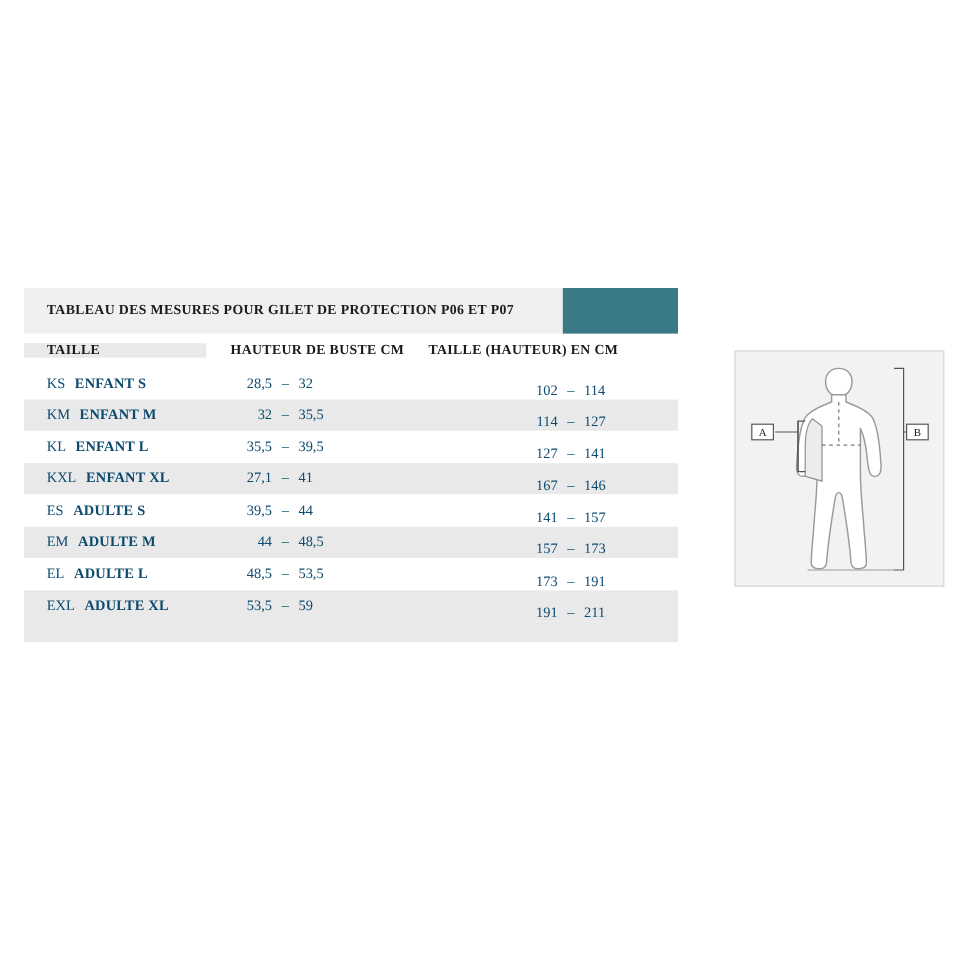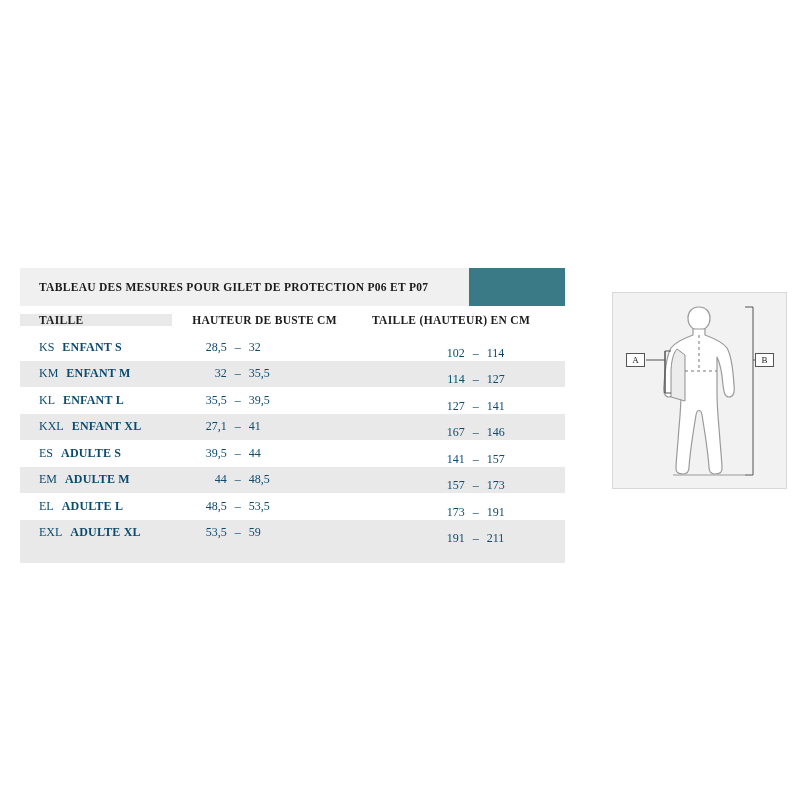--- a/index.html
+++ b/index.html
@@ -12,21 +12,21 @@
     background: #ffffff;
     font-family: "Liberation Serif", serif;
     position: relative;
     overflow: hidden;
   }
 
   
   #size-table-block {
     position: absolute;
     left: 20px;
-    top: 268px;
+    top: 240px;
     width: 545px;
   }
 
   .table-header-bar {
     position: relative;
     height: 38px;
     background: #f0f0f0;
     display: flex;
     align-items: center;
   }
@@ -72,21 +72,20 @@
   }
   .col-head.c1 span {
     background: #e9e9e9;
   }
   .col-head.c2 {
     width: 185px;
     text-align: center;
   }
   .col-head.c3 {
     width: 188px;
-    text-align: center;
   }
 
   .data-row {
     display: flex;
     height: 26.5px;
     align-items: center;
     font-size: 12px;
     color: #0c4a6e;
     gap: 16px;
   }

